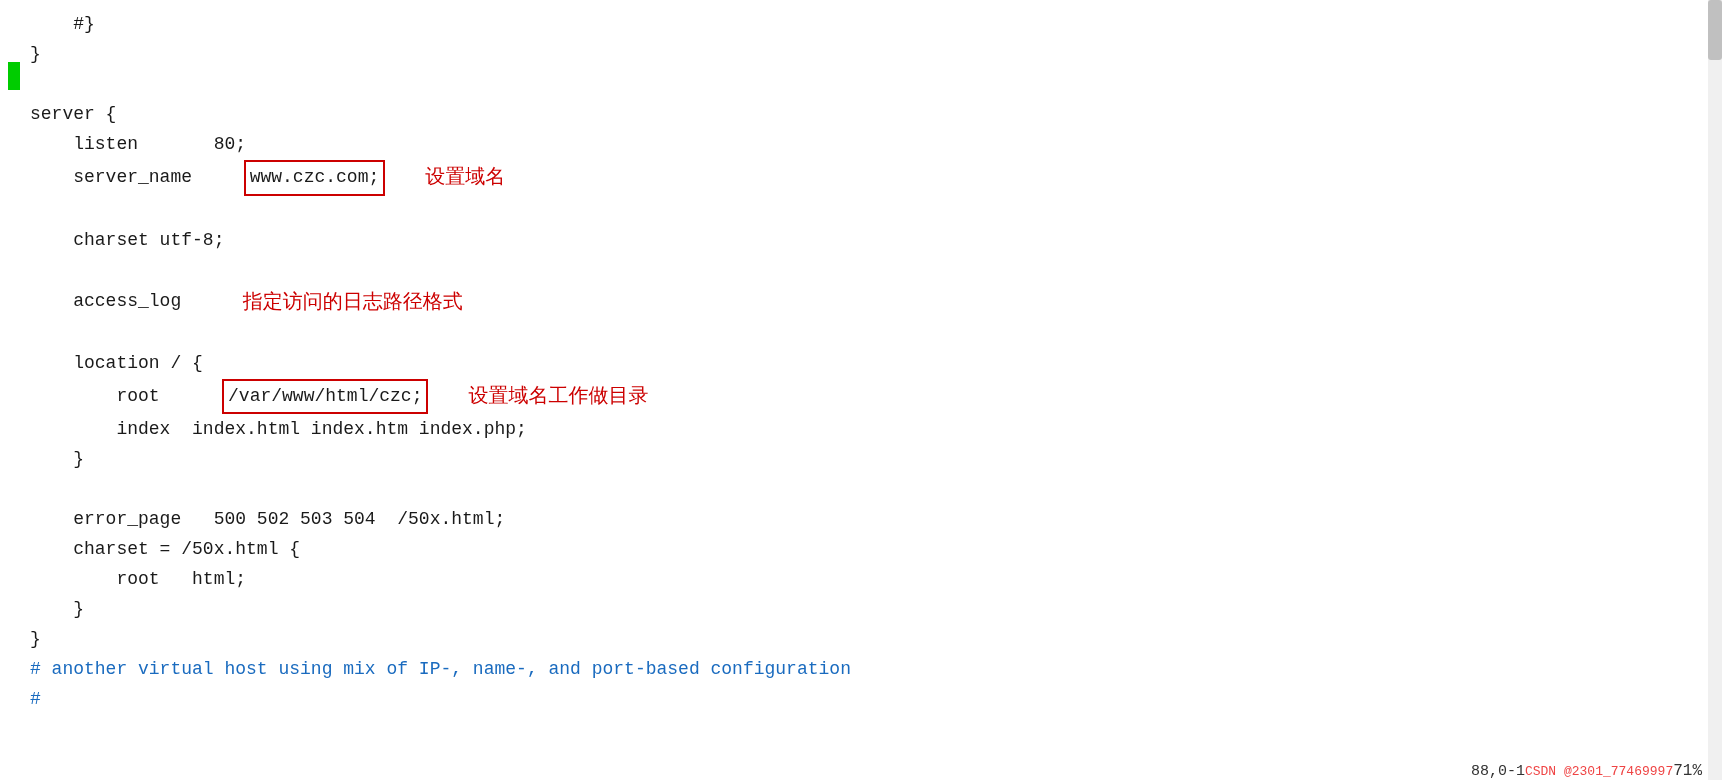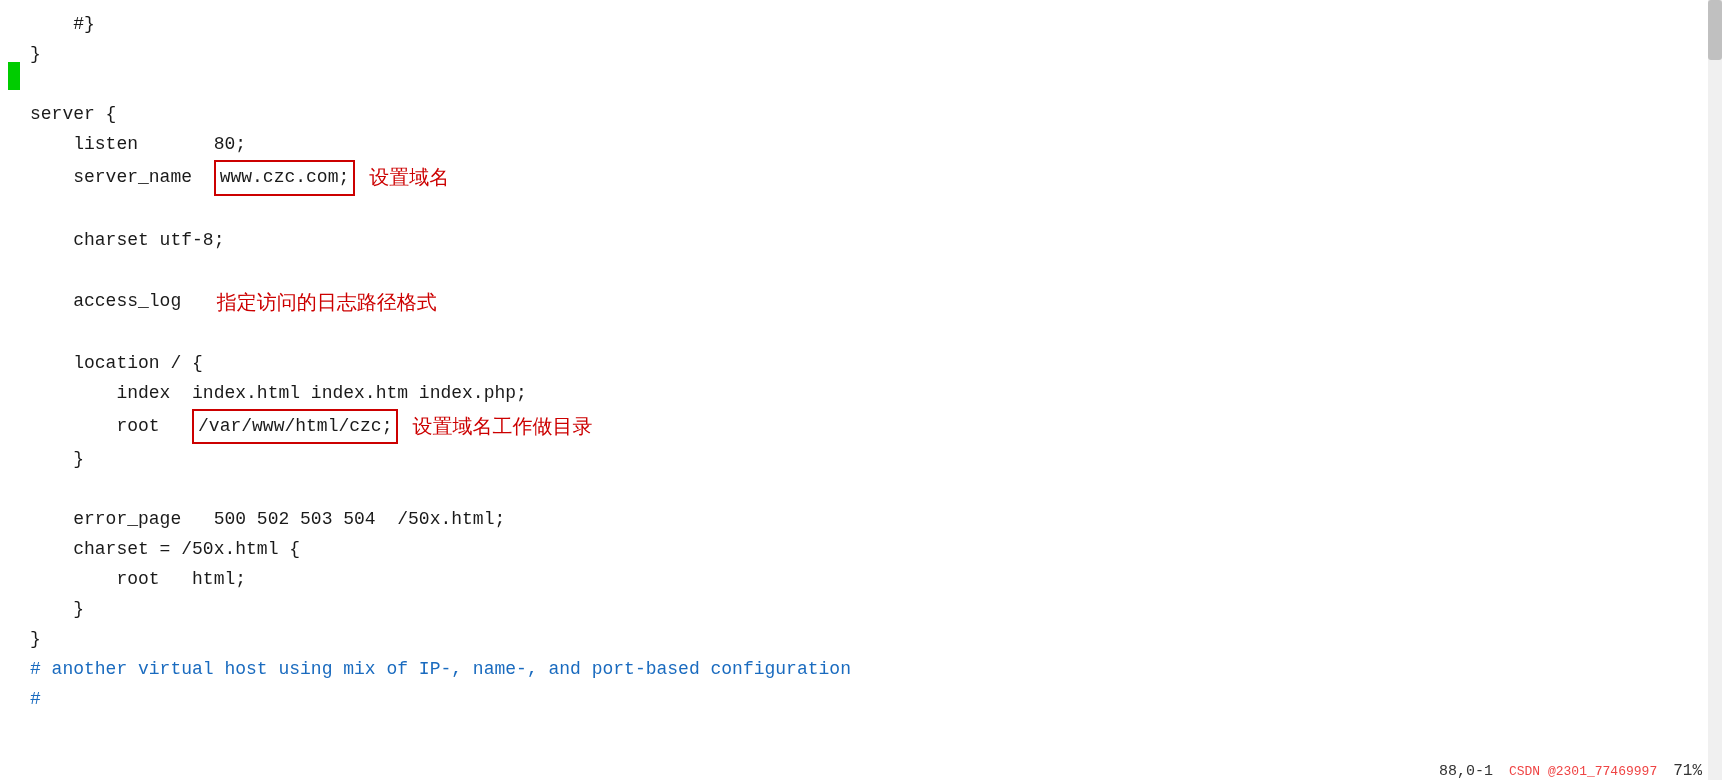--- a/index.html
+++ b/index.html
@@ -48,32 +48,33 @@
     }
 
     .code-comment {
       color: #1a6bbf;
       font-family: Liberation Mono, monospace;
       font-size: 18px;
     }
 
     .annotation-red {
       color: #cc0000;
-      font-family: Liberation Sans, sans-serif;
+      font-family: Liberation Mono, monospace;
       font-size: 20px;
-      margin-left: 14px;
+      margin-left: 40px;
     }
 
     .highlight-box {
       display: inline-block;
       border: 2px solid #cc0000;
       padding: 1px 4px;
       font-family: 'Courier New', Courier, monospace;
       font-size: 18px;
       color: #1a1a1a;
+      margin-left: 30px;
     }
 
     .green-bar {
       position: absolute;
       left: 8px;
       width: 12px;
       height: 28px;
       background-color: #00cc00;
     }
 
@@ -98,21 +99,21 @@
 
     .status-bar {
       position: absolute;
       bottom: 0;
       right: 20px;
       font-size: 14px;
       color: #555555;
       font-family: 'Courier New', Courier, monospace;
       display: flex;
       align-items: center;
-      gap: 16px;
+      gap: 0;
     }
 
     .status-pos {
       color: #333333;
       font-size: 15px;
     }
 
     .status-csdn {
       color: #ef4444;
       font-size: 13px;
@@ -177,27 +178,27 @@
 
     <div class="code-line" style="min-height: 30px;">
       <span class="code-text">&nbsp;</span>
     </div>
 
     <div class="code-line">
       <span class="code-text">    location / {</span>
     </div>
 
     <div class="code-line">
-      <span class="code-text">        index  index.html index.htm index.php;</span>
-    </div>
-
-    <div class="code-line">
       <span class="code-text">        root   </span>
       <span class="highlight-box">/var/www/html/czc;</span>
       <span class="annotation-red">设置域名工作做目录</span>
+    </div>
+
+    <div class="code-line">
+      <span class="code-text">        index  index.html index.htm index.php;</span>
     </div>
 
     <div class="code-line">
       <span class="code-text">    }</span>
     </div>
 
     <div class="code-line" style="min-height: 30px;">
       <span class="code-text">&nbsp;</span>
     </div>
 

